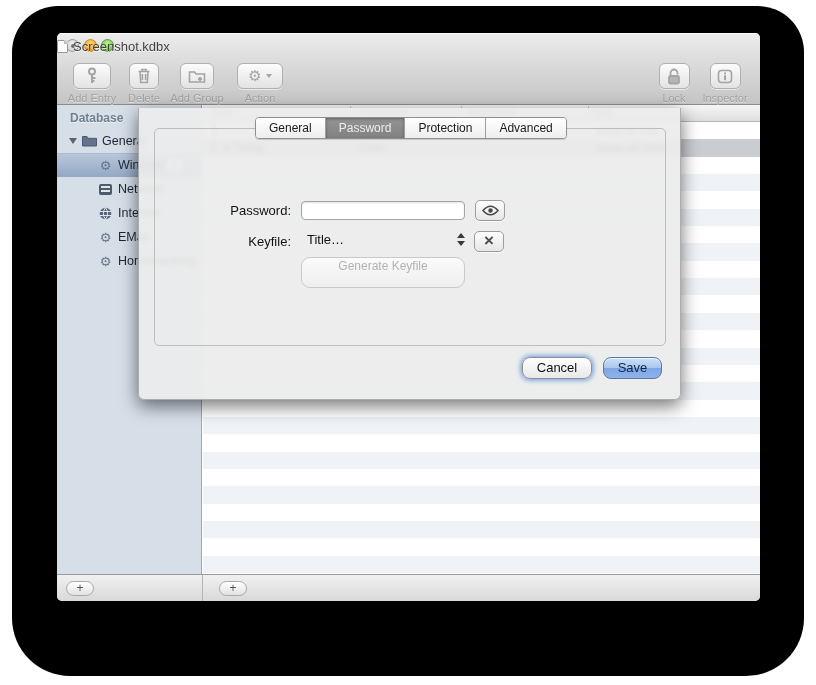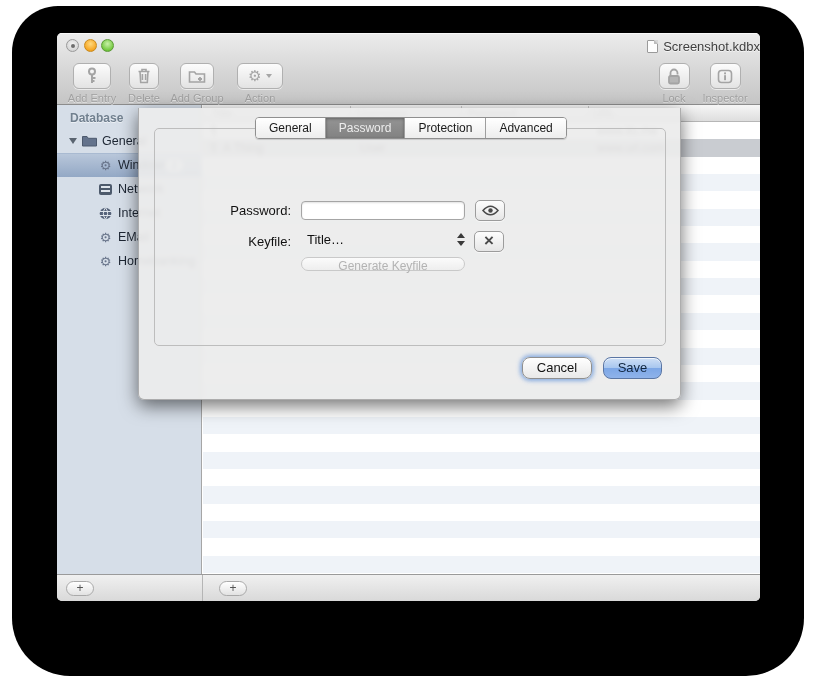--- a/index.html
+++ b/index.html
@@ -19,21 +19,21 @@
     border-bottom:1px solid #8c8c8c; box-shadow:inset 0 1px 0 rgba(255,255,255,.7); }
   .tl { position:absolute; top:6px; width:13px; height:13px; border-radius:50%; }
   .tl-close { left:9px;  background:radial-gradient(circle at 50% 40%, #f4f4f4, #c9c9c9);
     border:1px solid #9a9a9a; }
   .tl-close::after { content:""; position:absolute; left:3.5px; top:3.5px; width:4px; height:4px;
     border-radius:50%; background:#6e6e6e; }
   .tl-min  { left:27px; background:radial-gradient(circle at 50% 35%, #ffd97e, #f6a623 70%, #d98b12);
     border:1px solid #c88a1e; }
   .tl-zoom { left:44px; background:radial-gradient(circle at 50% 35%, #c8f0a8, #74c93f 70%, #4f9a23);
     border:1px solid #5c9a38; }
-  .win-title { position:absolute; top:6px; left:0; width:100%; text-align:right;
+  .win-title { position:absolute; top:6px; left:0; width:100%; text-align:left;
     font-size:13px; color:#404040; text-shadow:0 1px 0 rgba(255,255,255,.65); }
   .doc-icon { display:inline-block; position:relative; width:11px; height:13px;
     background:#fdfdfd; border:1px solid #9a9a9a; border-radius:1px;
     vertical-align:-2px; margin-right:5px; }
   .doc-icon::after { content:""; position:absolute; right:-1px; top:-1px;
     border-style:solid; border-width:0 4px 4px 0; border-color:transparent #d6d6d6 #bdbdbd transparent; }
 
   .tool { position:absolute; top:30px; text-align:center; }
   .tbtn { margin:0 auto; height:26px; border:1px solid #b0b0b0; border-radius:6px;
     background:linear-gradient(#fcfcfc,#e3e3e3); box-shadow:0 1px 0 rgba(255,255,255,.6);
@@ -106,21 +106,21 @@
     border:1px solid #a5a5a5; border-radius:4px; background:#fff; font-size:12px; padding:0 6px;
     box-shadow:inset 0 1px 2px rgba(0,0,0,.12); }
   .sq-btn { position:absolute; width:30px; height:21px; border:1px solid #9c9c9c; border-radius:5px;
     background:linear-gradient(#fdfdfd,#e6e6e6); display:flex; align-items:center; justify-content:center;
     box-shadow:0 1px 0 rgba(255,255,255,.6); }
   .x-glyph { font-size:17px; font-weight:bold; color:#4a4a4a; line-height:1; margin-top:-2px; }
   .popup-text { position:absolute; left:168px; top:124px; font-size:13px; color:#111; }
   .stepper { position:absolute; left:318px; top:125px; display:flex; flex-direction:column; gap:3px; align-items:center; }
   .st-up { width:0; height:0; border-left:4px solid transparent; border-right:4px solid transparent; border-bottom:5px solid #3a3a3a; }
   .st-dn { width:0; height:0; border-left:4px solid transparent; border-right:4px solid transparent; border-top:5px solid #3a3a3a; }
-  .gen-btn { position:absolute; left:162px; top:149px; width:164px; height:14px;
+  .gen-btn { position:absolute; left:162px; top:149px; width:164px; height:31px;
     border:1px solid #c9c9c9; border-radius:9px; background:linear-gradient(#fbfbfb,#eeeeee);
     font-size:12px; color:#b3b3b3; text-align:center; line-height:17px; }
 
   .btn { position:absolute; top:249px; height:22px; border-radius:8px; font-size:13px;
     text-align:center; line-height:20px; }
   .cancel-btn { left:383px; width:70px; border:1px solid #8f8f8f; color:#111;
     background:linear-gradient(#ffffff,#e8e8e8);
     box-shadow:0 0 4px 2px rgba(110,155,220,.8), inset 0 1px 0 #fff; }
   .save-btn { left:464px; width:59px; border:1px solid #5a76a4; color:#10253f;
     background:linear-gradient(#cfe0f6,#a9c7ef 48%,#7da7e6 52%,#8fb3ea);

